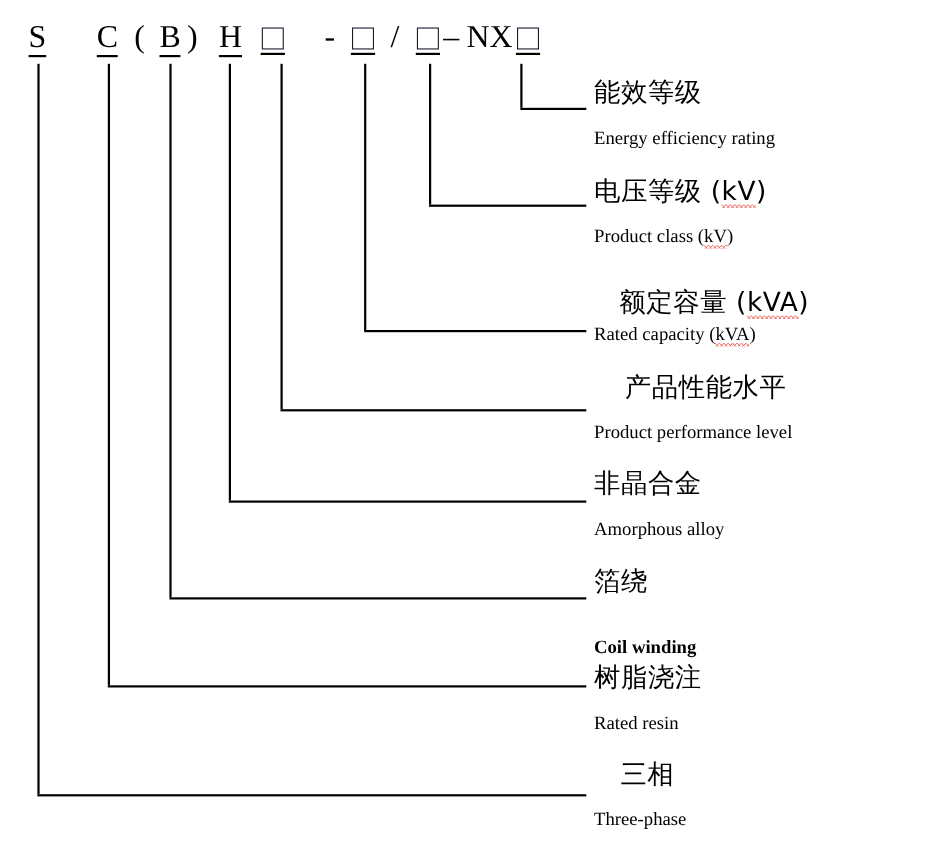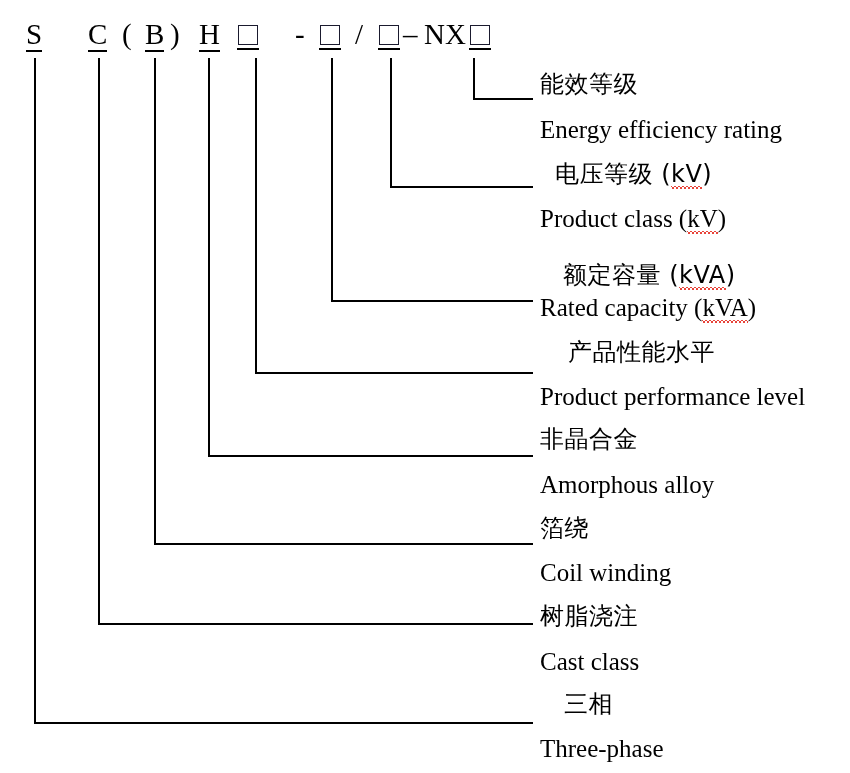--- a/index.html
+++ b/index.html
@@ -74,21 +74,21 @@
     left: 540px;
     white-space: nowrap;
     line-height: 1;
   }
   .label.cn {
     font-size: 24px;
     font-family: "DejaVu Sans", "Liberation Sans", sans-serif;
     letter-spacing: 0.5px;
   }
   .label.en {
-    font-size: 25px;
+    font-size: 17px;
     font-family: "Liberation Serif", "DejaVu Serif", serif;
   }
   
   .sp {
     position: relative;
     display: inline-block;
   }
   .sp::after {
     content: "";
     position: absolute;
@@ -140,29 +140,29 @@
       <div class="leader-h" style="left: 154px; top: 543px; width: 379px;"></div>
       <div class="leader-v" style="left: 98px; top: 58px; height: 565px;"></div>
       <div class="leader-h" style="left: 98px; top: 623px; width: 435px;"></div>
       <div class="leader-v" style="left: 34px; top: 58px; height: 664px;"></div>
       <div class="leader-h" style="left: 34px; top: 722px; width: 499px;"></div>
     </div>
 
   <div id="labels">
       <div class="label cn" style="top: 72px;"><span>能效等级</span></div>
       <div class="label en" style="top: 117px;"><span>Energy efficiency rating</span></div>
-      <div class="label cn" style="top: 162px; margin-left: 15px;"><span>电压等级 (</span><span class="sp">kV</span><span>)</span></div>
+      <div class="label cn" style="top: 162px;"><span>电压等级 (</span><span class="sp">kV</span><span>)</span></div>
       <div class="label en" style="top: 206px;"><span>Product class (</span><span class="sp">kV</span><span>)</span></div>
       <div class="label cn" style="top: 263px; margin-left: 23px;"><span>额定容量 (</span><span class="sp">kVA</span><span>)</span></div>
       <div class="label en" style="top: 295px;"><span>Rated capacity (</span><span class="sp">kVA</span><span>)</span></div>
       <div class="label cn" style="top: 340px; margin-left: 28px;"><span>产品性能水平</span></div>
       <div class="label en" style="top: 384px;"><span>Product performance level</span></div>
       <div class="label cn" style="top: 427px;"><span>非晶合金</span></div>
       <div class="label en" style="top: 472px;"><span>Amorphous alloy</span></div>
       <div class="label cn" style="top: 516px;"><span>箔绕</span></div>
-      <div class="label en" style="top: 560px;"><span>Coil winding</span></div>
+      <div class="label en" style="top: 580px; font-weight: bold;"><span>Coil winding</span></div>
       <div class="label cn" style="top: 604px;"><span>树脂浇注</span></div>
-      <div class="label en" style="top: 649px;"><span>Cast class</span></div>
+      <div class="label en" style="top: 649px;"><span>Rated resin</span></div>
       <div class="label cn" style="top: 692px; margin-left: 24px;"><span>三相</span></div>
       <div class="label en" style="top: 736px;"><span>Three-phase</span></div>
     </div>
 
 </div>
 
 </body></html>

